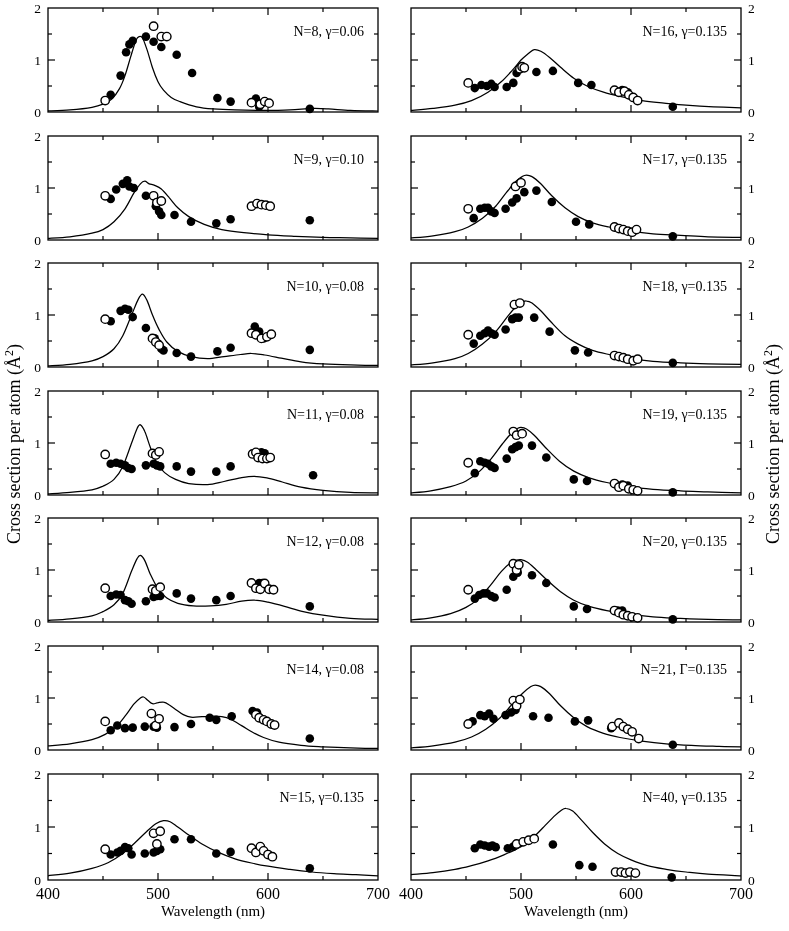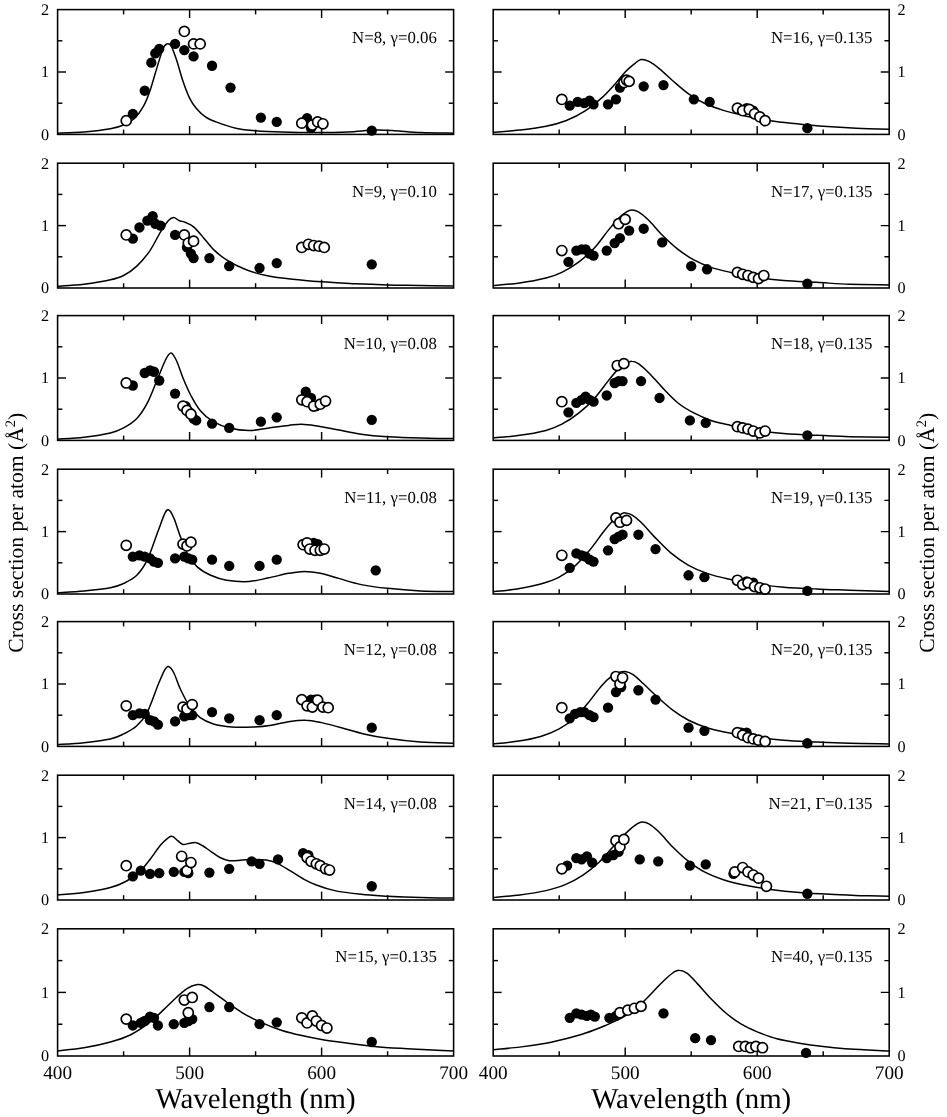--- a/index.html
+++ b/index.html
@@ -7,21 +7,21 @@
     position:relative;width:789px;height:931px;background:#ffffff;color:#000;
     font-family:"Liberation Serif","DejaVu Serif",serif;overflow:hidden;
   }
   #canvas{position:absolute;left:0;top:0;}
   .ylab{
     position:absolute;white-space:nowrap;font-size:18px;
     transform:translate(-50%,-50%) rotate(-90deg);
   }
   .ylab sup{font-size:12px;}
   .xlab{
-    position:absolute;white-space:nowrap;font-size:24px;
+    position:absolute;white-space:nowrap;font-size:15px;
     transform:translate(-50%,0);
   }
   svg text{font-family:"Liberation Serif","DejaVu Serif",serif;fill:#000;}
 </style>
 </head>
 <body>
 
 <div class="fig">
   <svg id="canvas" width="789" height="931">
       <g>

